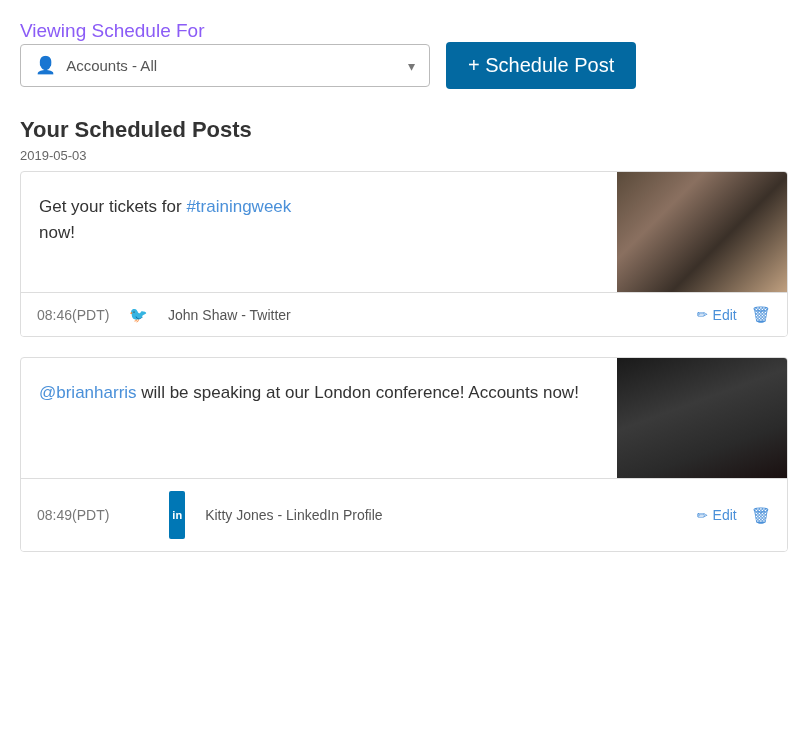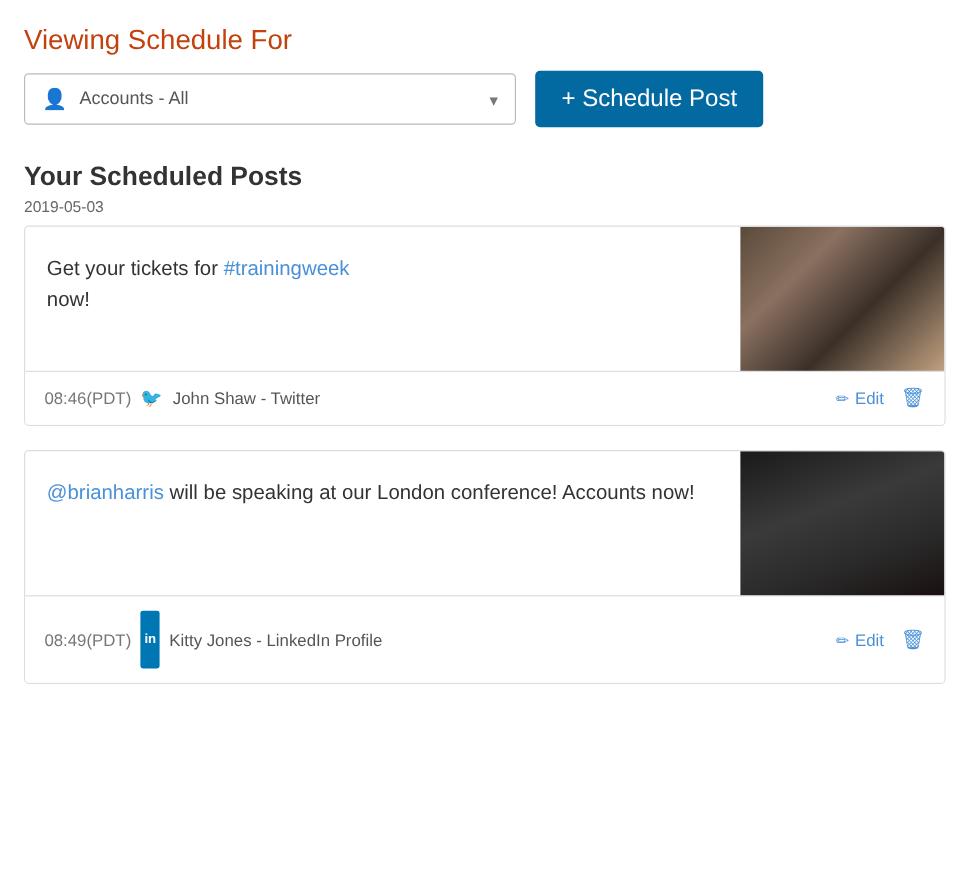--- a/index.html
+++ b/index.html
@@ -7,23 +7,22 @@
       font-family: Arial, sans-serif;
       background: #fff;
       color: #333;
       font-size: 15px;
       padding: 20px 20px 20px 20px;
       width: 808px;
       min-height: 746px;
     }
 
     .viewing-label {
-      font-size: 23px;
-      color: #c2410c;
-      margin-bottom: 12px;
+      font-size: 19px;
+      color: #8b5cf6;
       font-weight: normal;
     }
 
     .top-controls {
       display: flex;
       align-items: center;
       gap: 16px;
       margin-bottom: 28px;
     }
 
@@ -136,21 +135,21 @@
       padding: 12px 16px;
       display: flex;
       align-items: center;
       justify-content: space-between;
       background: #fff;
     }
 
     .post-meta {
       display: flex;
       align-items: center;
-      gap: 8px;
+      gap: 20px;
       font-size: 14px;
       color: #555;
     }
 
     .post-time {
       color: #777;
       font-size: 14px;
     }
 
     .twitter-icon {
@@ -160,20 +159,21 @@
 
     .linkedin-icon {
       color: #0077b5;
       font-size: 13px;
       background: #0077b5;
       color: white;
       padding: 18px 3px;
       border-radius: 2px;
       font-weight: bold;
       font-size: 11px;
+      margin-left: 40px;
     }
 
     .post-actions {
       display: flex;
       align-items: center;
       gap: 14px;
     }
 
     .edit-btn {
       color: #4a90d9;

